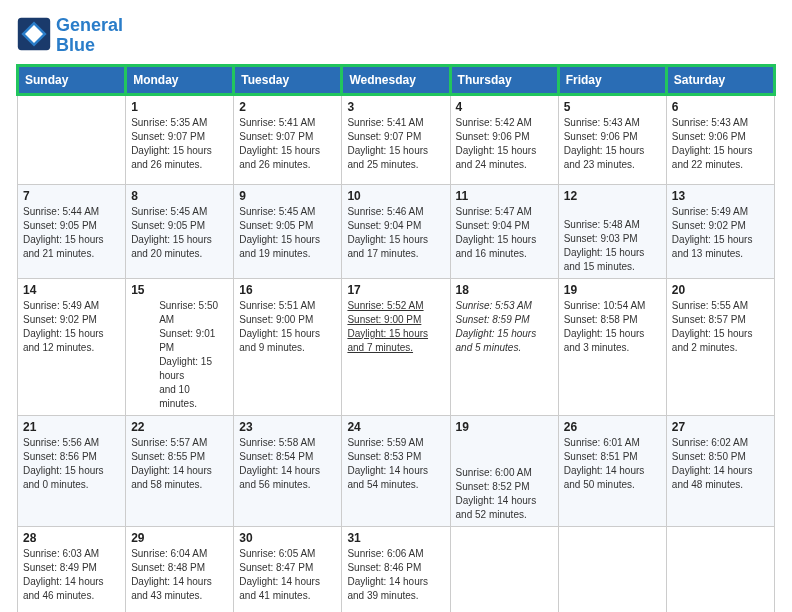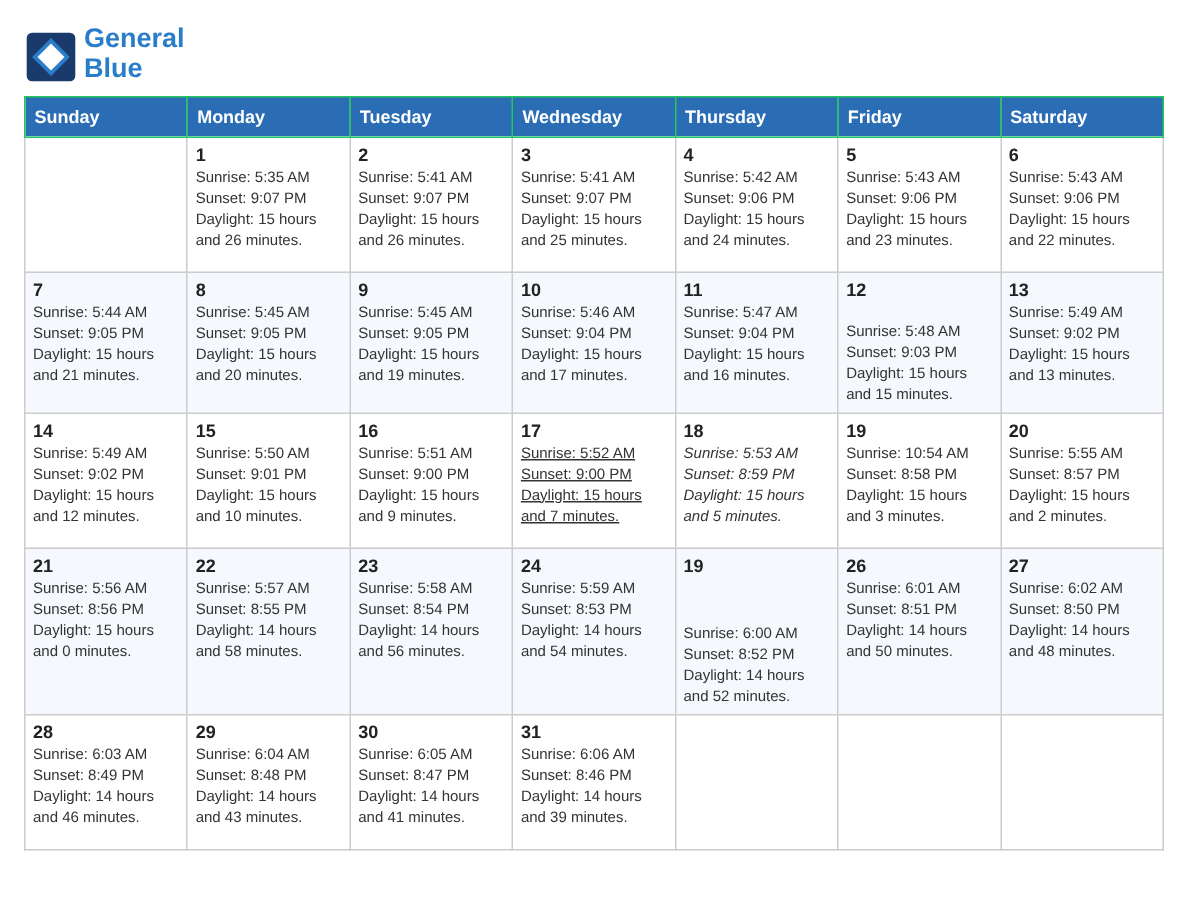--- a/index.html
+++ b/index.html
@@ -11,21 +11,21 @@
       padding: 16px;
     }
     .header {
       display: flex;
       justify-content: space-between;
       align-items: flex-start;
       margin-bottom: 8px;
     }
     .logo {
       display: flex;
-      align-items: flex-end;
+      align-items: flex-start;
     }
     .logo-text {
       font-size: 18px;
       font-weight: bold;
       color: #1a3a6b;
       line-height: 1.1;
     }
     .logo-text span {
       color: #2a7dc9;
     }
@@ -51,21 +51,21 @@
       border-collapse: collapse;
       font-size: 10.5px;
     }
     thead th {
       background-color: #2a6db5;
       color: #fff;
       text-align: left;
       padding: 6px 6px;
       font-size: 12px;
       font-weight: bold;
-      border: 1px solid #22c55e;
+      border: 3px solid #22c55e;
     }
     tbody td {
       border: 1px solid #ccc;
       vertical-align: top;
       padding: 4px 5px;
       width: 14.28%;
       min-height: 80px;
       height: 90px;
     }
     .day-num {
@@ -224,21 +224,21 @@
       <tr>
         <td>
           <span class="day-num">14</span>
           <div class="day-info" style="white-space: pre-line;">Sunrise: 5:49 AM
 Sunset: 9:02 PM
 Daylight: 15 hours
 and 12 minutes.</div>
         </td>
         <td>
           <span class="day-num">15</span>
-          <div class="day-info" style="white-space: pre-line;">Sunrise: 5:50 AM
+          <div class="day-info" style="white-space: pre-line; margin-left: 28px;">Sunrise: 5:50 AM
 Sunset: 9:01 PM
 Daylight: 15 hours
 and 10 minutes.</div>
         </td>
         <td>
           <span class="day-num">16</span>
           <div class="day-info" style="white-space: pre-line;">Sunrise: 5:51 AM
 Sunset: 9:00 PM
 Daylight: 15 hours
 and 9 minutes.</div>

